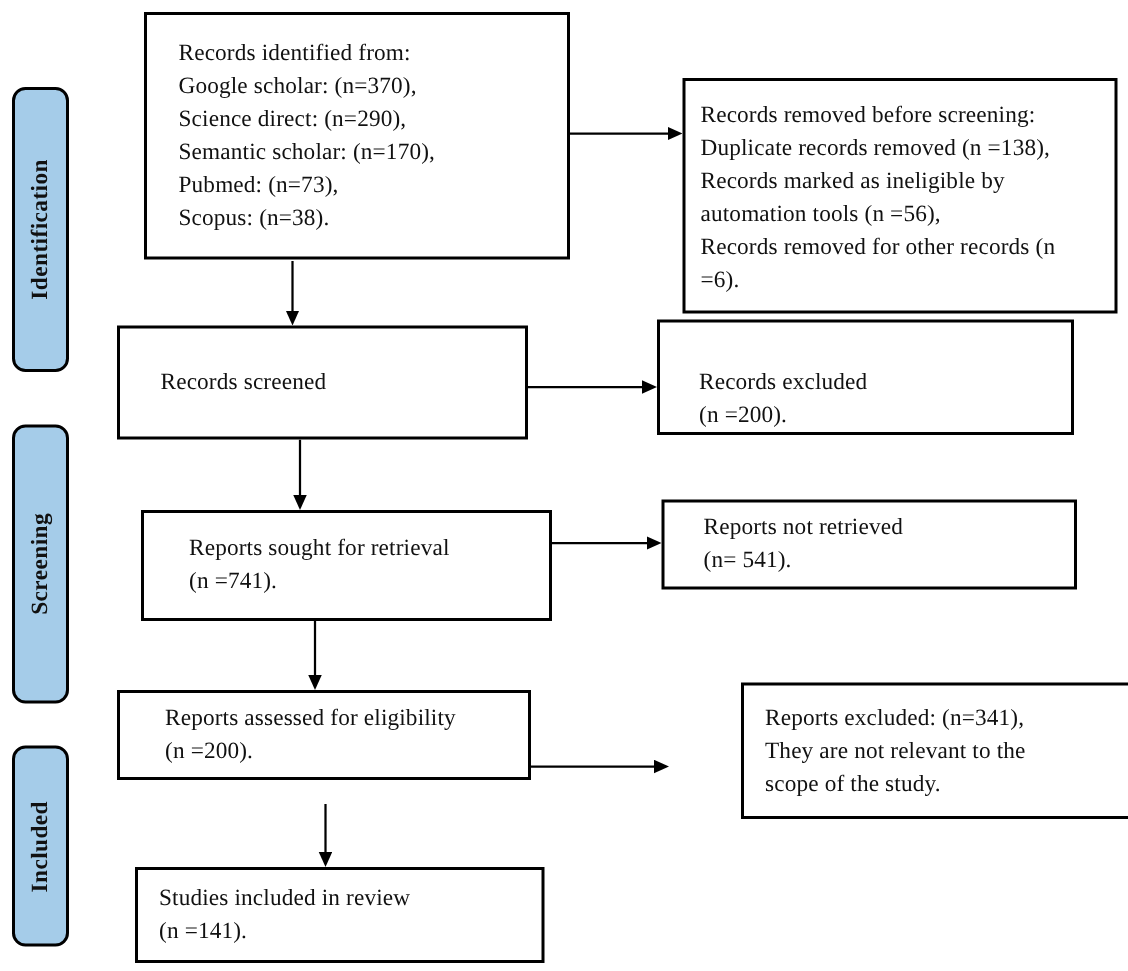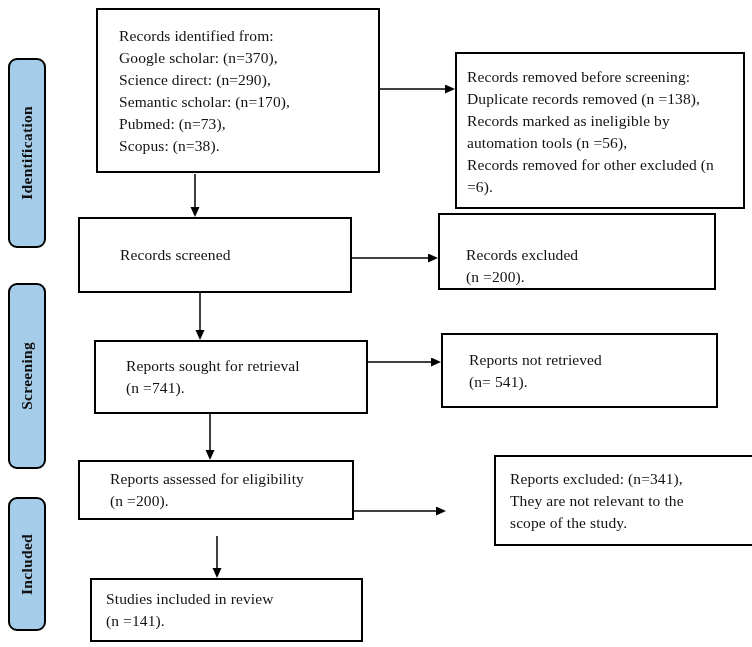--- a/index.html
+++ b/index.html
@@ -47,24 +47,24 @@
     writing-mode: vertical-rl;
     transform: rotate(180deg);
     font-weight: bold;
     font-size: 15.5px;
     letter-spacing: 0.3px;
     white-space: nowrap;
   }
   
   #box-identified        { left: 68px;  top: 8px;   width: 284px; height: 165px; }
   #box-removed           { left: 455px; top: 8px;   width: 290px; height: 157px; padding: 12px 8px 8px 10px; margin-top: 44px; }
-  #box-screened          { left: 78px;  top: 217px; width: 274px; height: 76px;  padding-left: 40px; }
+  #box-screened          { left: 78px;  top: 217px; width: 274px; height: 76px;  padding-left: 27px; }
   #box-records-excluded  { left: 438px; top: 213px; width: 278px; height: 77px;  padding-left: 26px; justify-content: flex-end; }
   #box-sought            { left: 94px;  top: 340px; width: 274px; height: 74px;  padding-left: 30px; justify-content: center; }
-  #box-not-retrieved     { left: 441px; top: 333px; width: 277px; height: 75px;  padding-left: 26px; }
+  #box-not-retrieved     { left: 441px; top: 333px; width: 277px; height: 60px;  padding-left: 26px; }
   #box-assessed          { left: 78px;  top: 460px; width: 276px; height: 60px;  padding-left: 30px; }
   #box-reports-excluded  { left: 446px; top: 455px; width: 277px; height: 91px;  padding-left: 14px; margin-left: 48px; }
   #box-studies-included  { left: 90px;  top: 578px; width: 273px; height: 64px;  padding-left: 14px; }
   #stage-identification  { left: 8px; top: 58px;  width: 38px; height: 190px; }
   #stage-screening       { left: 8px; top: 283px; width: 38px; height: 186px; }
   #stage-included        { left: 8px; top: 497px; width: 38px; height: 134px; }
 </style>
 </head>
 <body>
 
@@ -103,21 +103,21 @@
     <div class="line">Semantic scholar: (n=170),</div>
     <div class="line">Pubmed: (n=73),</div>
     <div class="line">Scopus: (n=38).</div>
   </div>
 
   <div class="flow-box" id="box-removed">
     <div class="line">Records removed before screening:</div>
     <div class="line">Duplicate records removed (n =138),</div>
     <div class="line">Records marked as ineligible by</div>
     <div class="line">automation tools (n =56),</div>
-    <div class="line">Records removed for other excluded (n</div>
+    <div class="line">Records removed for other records (n</div>
     <div class="line">=6).</div>
   </div>
 
   <div class="flow-box center-2" id="box-screened">
     <div class="line">Records screened</div>
   </div>
 
   <div class="flow-box center-2" id="box-records-excluded">
     <div class="line">Records excluded</div>
     <div class="line">(n =200).</div>

